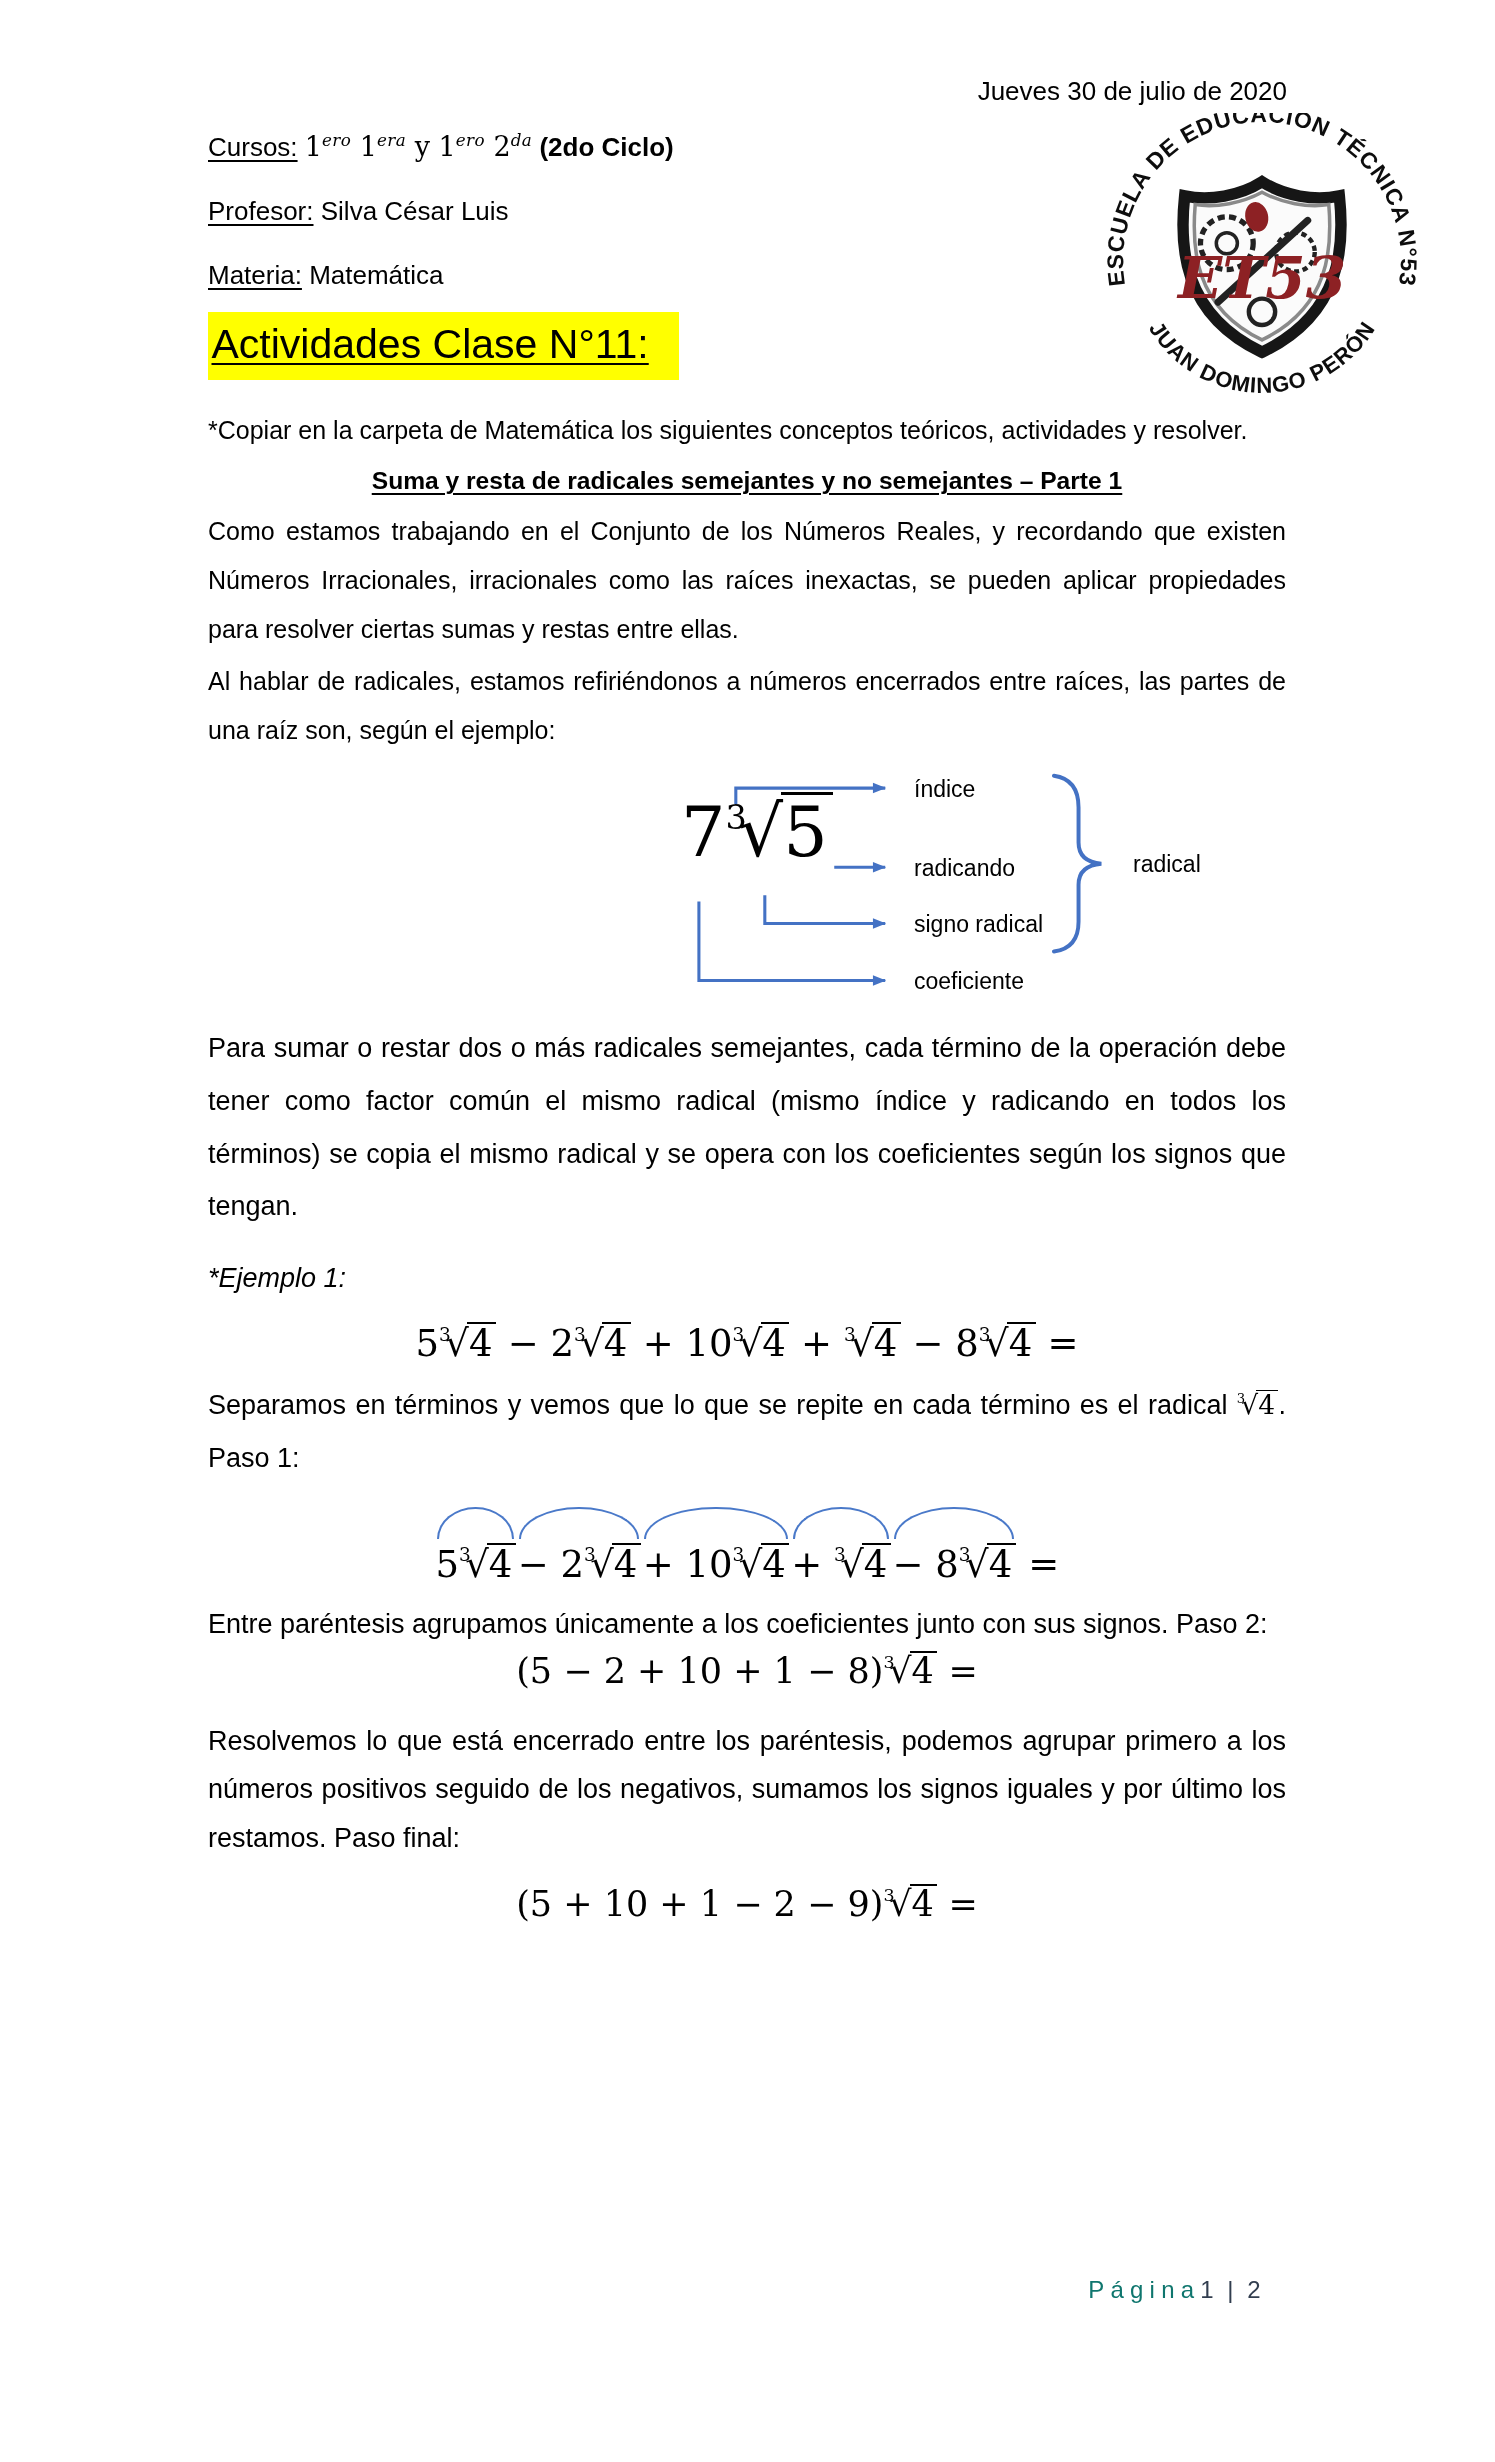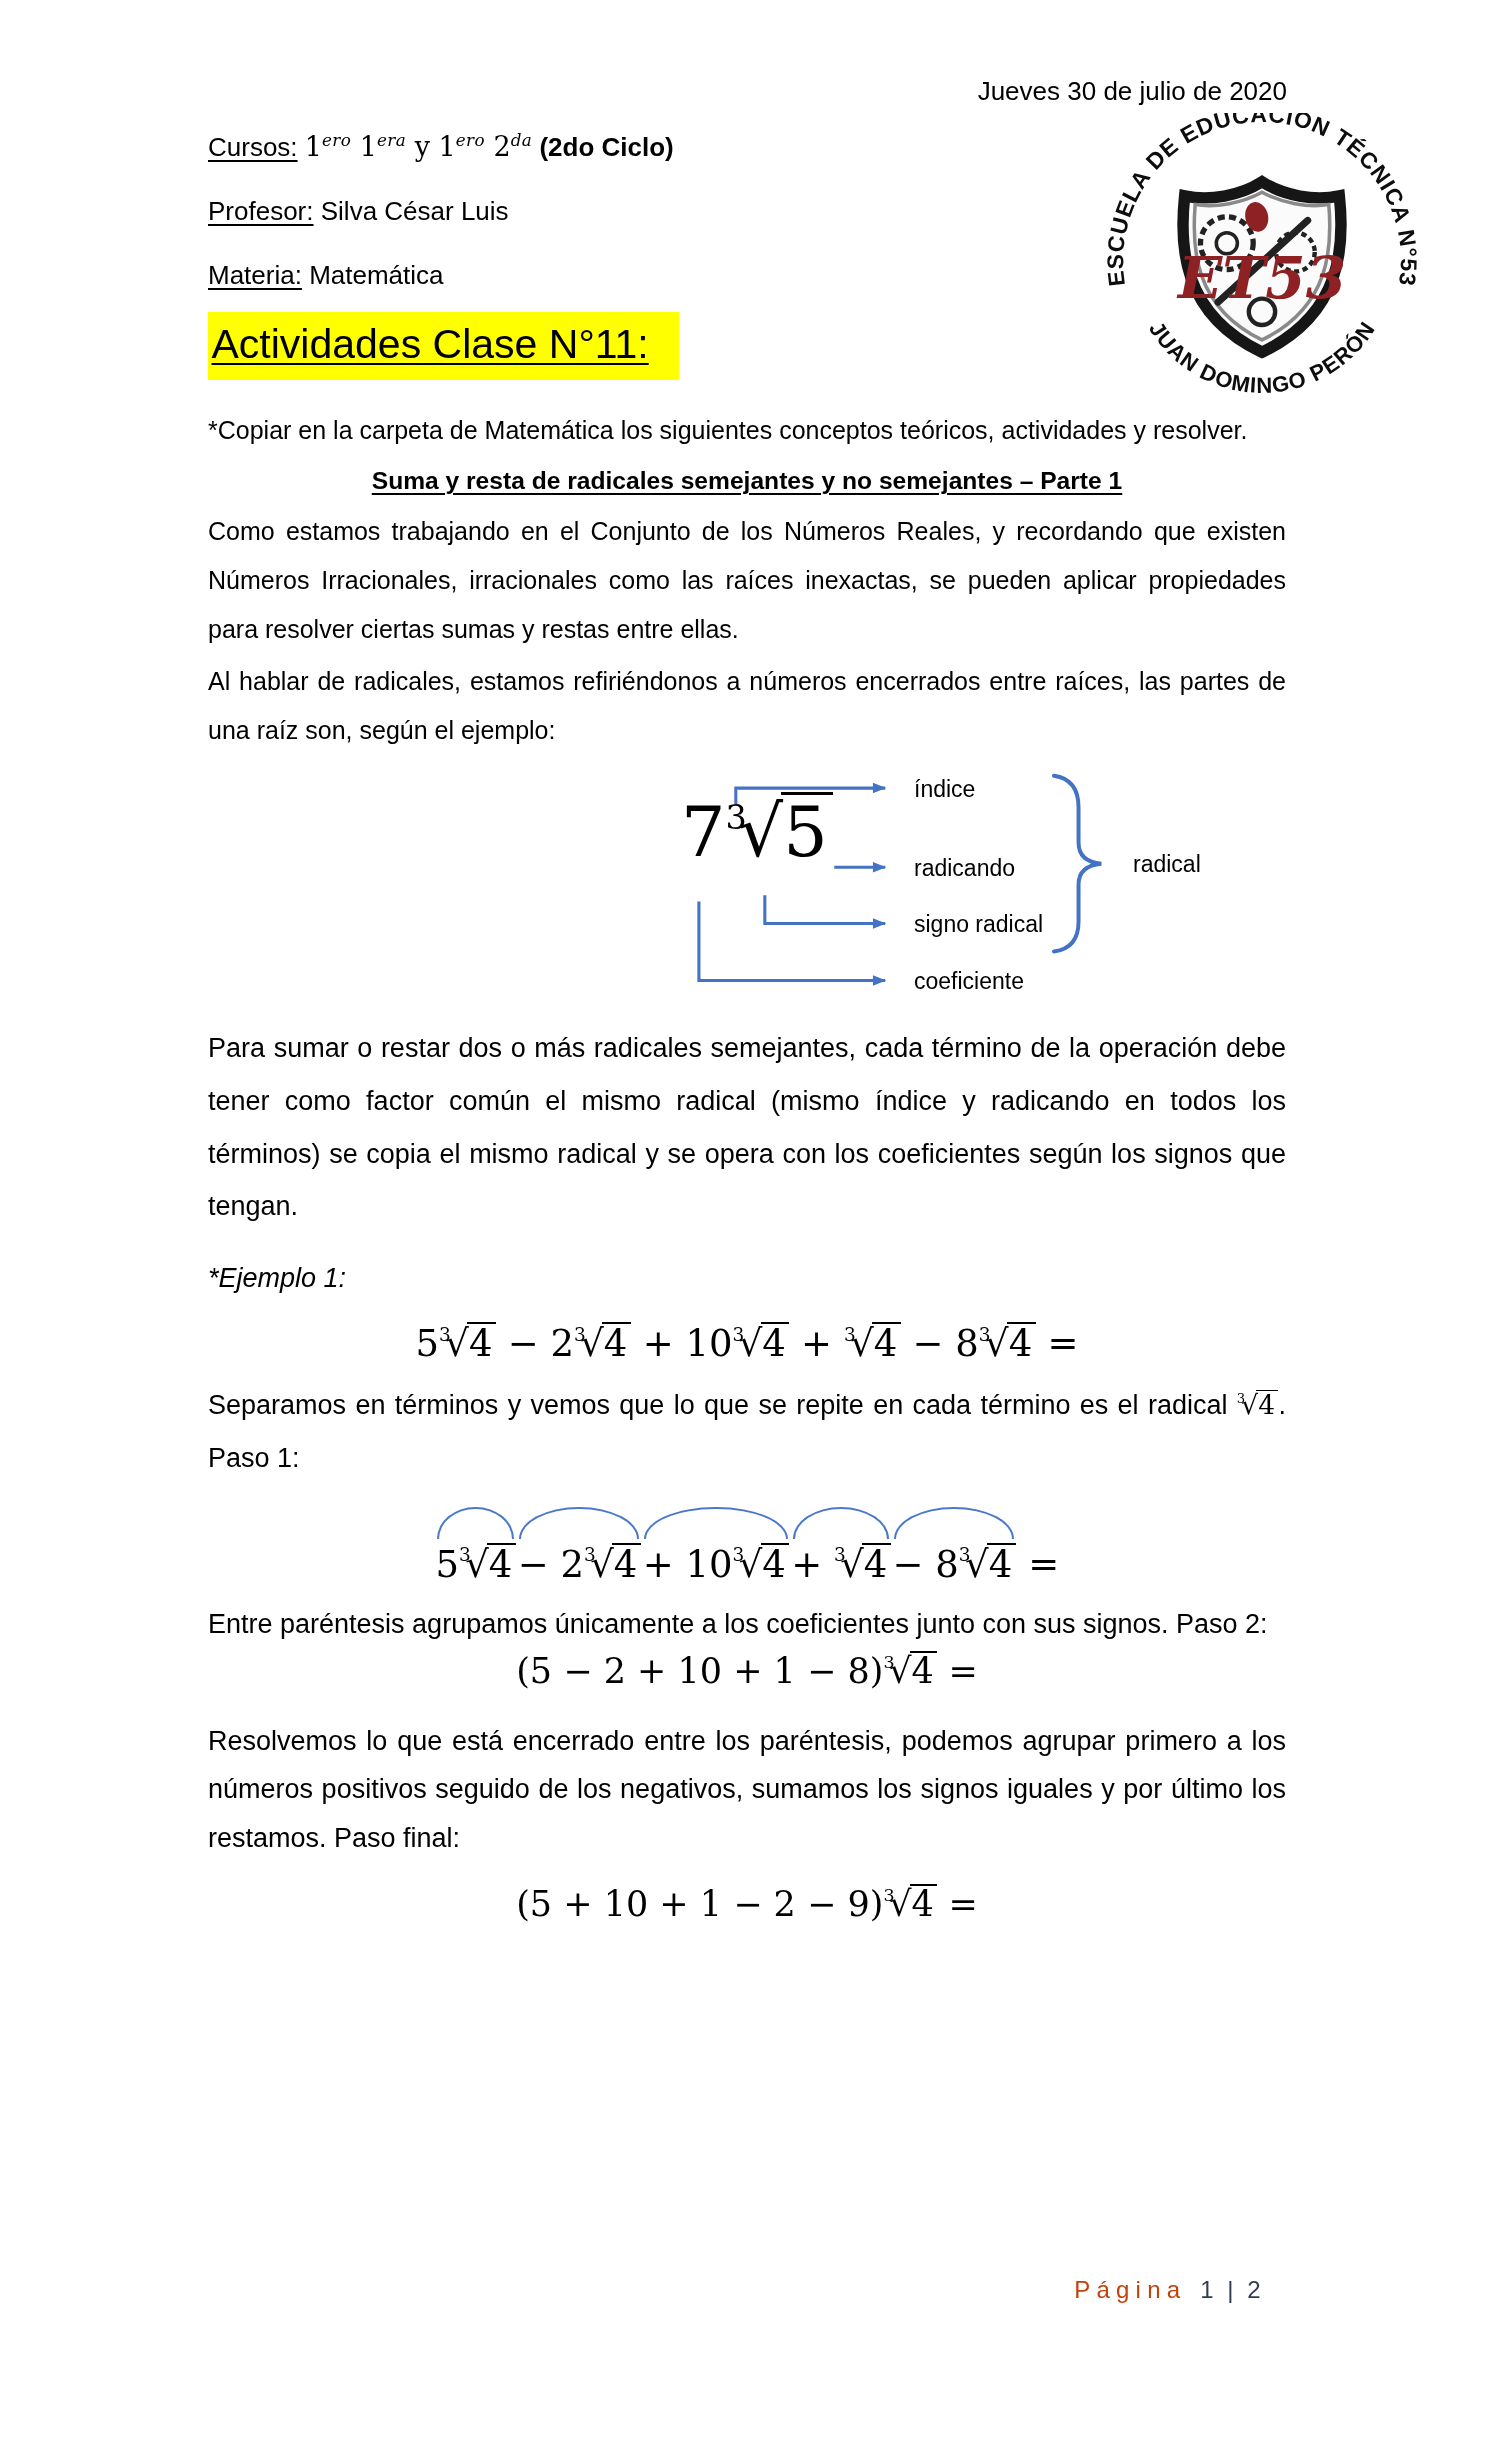--- a/index.html
+++ b/index.html
@@ -69,21 +69,21 @@
   .brace { fill:none; stroke:#4472c4; stroke-width:4.5; stroke-linecap:round; }
   .dformula { position:absolute; left:77px; top:26px; font-family:"DejaVu Serif", serif; font-size:70px; }
   .dformula .ridx { font-size:0.48em; top:-0.8em; margin-right:-0.25em; }
   .dformula .rbody { border-top:3.5px solid #000; padding:0 5.3px 0 1.8px; }
   .dlabel { position:absolute; font-size:23px; white-space:nowrap; }
 
   
   .logo { position:absolute; left:1095px; top:113px; width:334px; height:308px; }
 
   .footer { position:absolute; top:2276px; right:231px; font-size:24px; }
-  .flabel { color:#c2410c; letter-spacing:6.2px; margin-right:14px; }
+  .flabel { color:#0f766e; letter-spacing:6.2px; }
   .fpage { color:#323e4f; letter-spacing:3.5px; font-weight:500; }
 </style>
 </head>
 <body>
 
 <div class="page">
 
   <div class="date">Jueves 30 de julio de 2020</div>
 
   <svg class="logo" viewBox="0 0 380 350">

